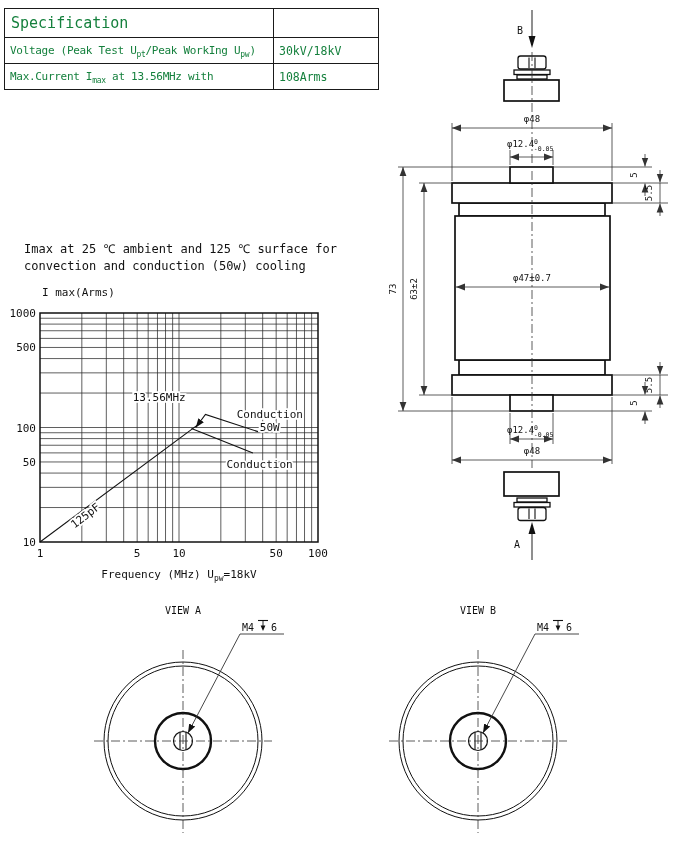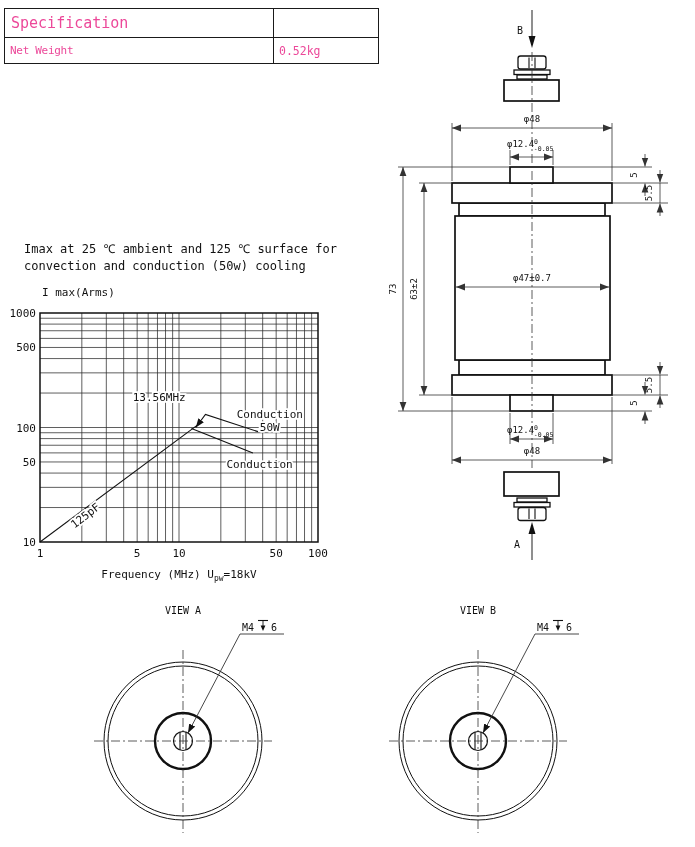--- a/index.html
+++ b/index.html
@@ -1,17 +1,17 @@
 <!DOCTYPE html>
 <html><head>
 <meta charset="utf-8">
 <style>
   html,body{margin:0;padding:0;background:#e8e8e8}
   .page{position:relative;width:695px;height:847px;background:#fff;overflow:hidden;
-        font-family:"DejaVu Sans Mono","Liberation Mono",monospace;color:#ec4899}
+        font-family:"DejaVu Sans Mono","Liberation Mono",monospace;color:#15803d}
   
   table.spec{position:absolute;left:4px;top:8px;width:374px;border-collapse:collapse;table-layout:fixed}
   .spec th,.spec td{border:1.6px solid #1a1a1a;overflow:hidden;white-space:nowrap}
   .spec th{font-size:15px;font-weight:normal;text-align:left;padding:3px 6px;height:22px}
   .spec td{font-size:11px;padding:0 5px;height:25px;letter-spacing:-0.3px}
   .spec td.val{font-size:11.5px;letter-spacing:0}
   sub{font-size:8px;line-height:0}
   
   svg{position:absolute;overflow:visible}
   svg text{fill:#111;font-family:"DejaVu Sans Mono","Liberation Mono",monospace}
@@ -38,22 +38,26 @@
     <colgroup>
         <col style="width:269px">
         <col style="width:105px">
       </colgroup>
     <tbody>
         <tr>
       <th>Specification</th>
       <th></th>
     </tr>
     <tr>
-      <td><span>Net Weight</span></td>
-      <td class="val">0.52kg</td>
+      <td><span>Voltage (Peak Test U</span><sub>pt</sub><span>/Peak WorkIng U</span><sub>pw</sub><span>)</span></td>
+      <td class="val">30kV/18kV</td>
+    </tr>
+    <tr>
+      <td><span>Max.Current I</span><sub>max</sub><span> at 13.56MHz with</span></td>
+      <td class="val">108Arms</td>
     </tr>
   </tbody>
     </table>
 
   <svg style="left:0;top:235px" width="360" height="358" viewBox="0 235 360 358">
     <defs>
       <marker id="carr" viewBox="0 0 10 10" refX="9" refY="5" markerWidth="10" markerHeight="10" orient="auto-start-reverse" markerUnits="userSpaceOnUse">
         <path d="M0,1.6 L9,5 L0,8.4 Z" fill="#111"></path>
       </marker>
     </defs>

